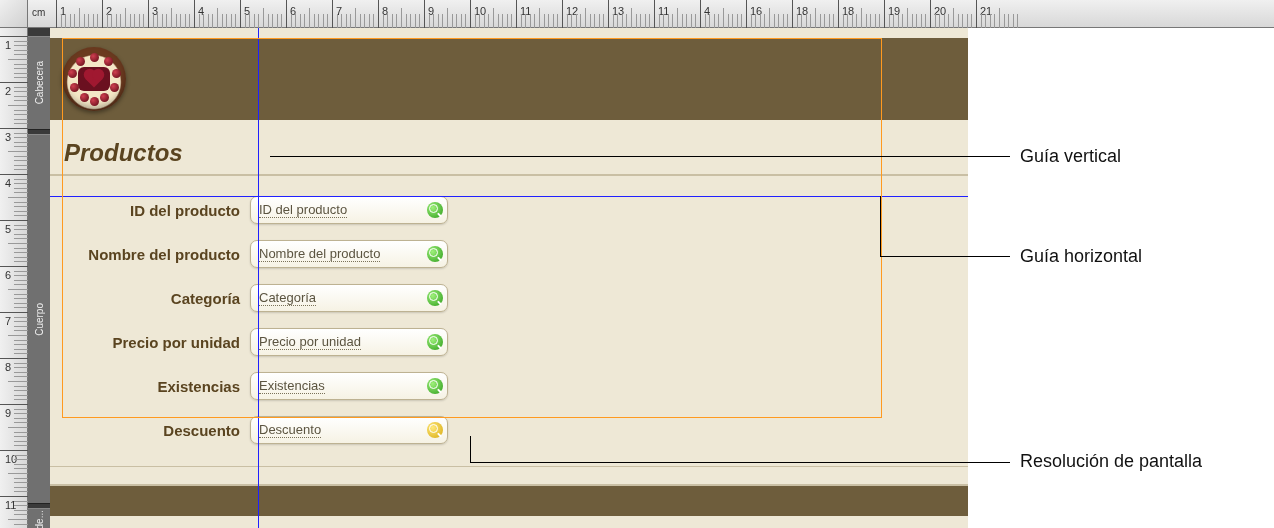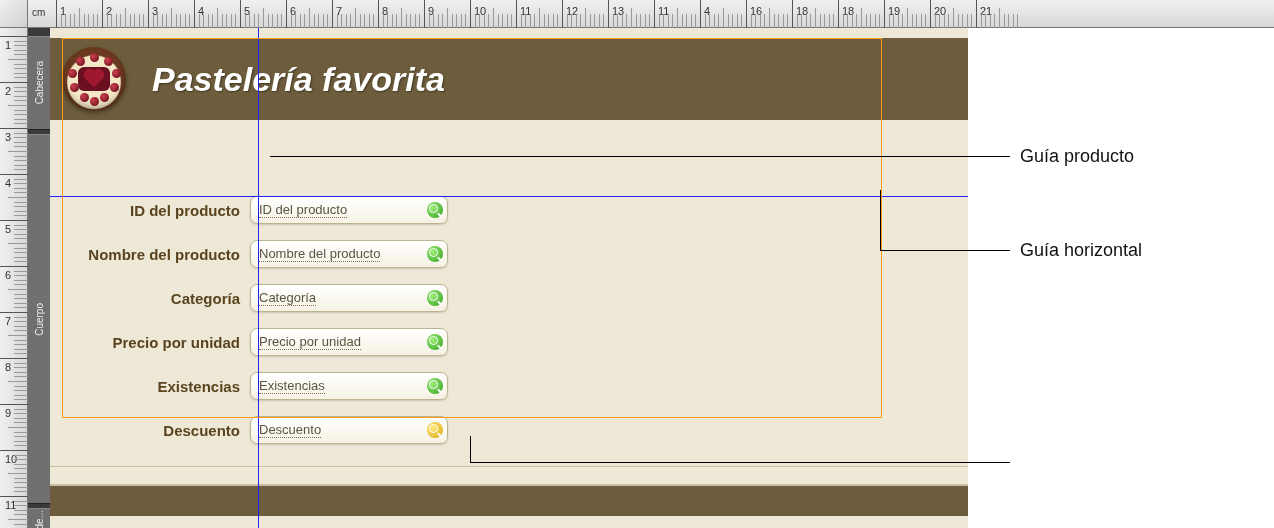--- a/index.html
+++ b/index.html
@@ -591,23 +591,25 @@
       <div class="berry" style="top:10px;left:14px"></div>
       <div class="berry" style="top:10px;left:42px"></div>
       <div class="berry" style="top:22px;left:6px"></div>
       <div class="berry" style="top:22px;left:50px"></div>
       <div class="berry" style="top:36px;left:8px"></div>
       <div class="berry" style="top:36px;left:48px"></div>
       <div class="berry" style="top:46px;left:18px"></div>
       <div class="berry" style="top:46px;left:38px"></div>
       <div class="berry" style="top:50px;left:28px"></div>
     </div>
-    <div class="hdr-title">Pastelería favorita</div>
   </div>
 
+  <div class="subhdr">
+    <span class="title">Productos</span>
+  </div>
 
   <div class="fields" id="fields">
       <div class="frow">
         <div class="flabel">ID del producto</div>
         <div class="fctl">
           <span class="ph">ID del producto</span>
           <span class="lookup green"></span>
         </div>
       </div>
       <div class="frow">
@@ -650,26 +652,27 @@
   <div class="ftr-gap"></div>
   <div class="ftr"></div>
 </div>
 
 <div class="guide-v" style="left:258px"></div>
 <div class="guide-h" style="top:196px"></div>
 
 <div class="res-rect" style="top:38px; left:62px; width:820px; height:380px"></div>
 
 <div class="callout" style="top:146px; left:1020px">
-  <span>Guía producto</span>
+  <span>Guía vertical</span>
   <div class="line" style="top:10px; left:-750px; width:740px"></div>
 </div>
 
-<div class="callout" style="top:240px; left:1020px">
+<div class="callout" style="top:246px; left:1020px">
   <span>Guía horizontal</span>
   <div class="line" style="top:10px; left:-140px; width:130px"></div>
   <div class="lineV" style="top:-50px; left:-140px; height:60px"></div>
 </div>
 
 <div class="callout" style="top:450px; left:1020px; line-height:1.25">
+  <span>Resolución de pantalla</span>
   <div class="line" style="top:12px; left:-550px; width:540px"></div>
   <div class="lineV" style="top:-14px; left:-550px; height:26px"></div>
 </div>
 
 </body></html>

